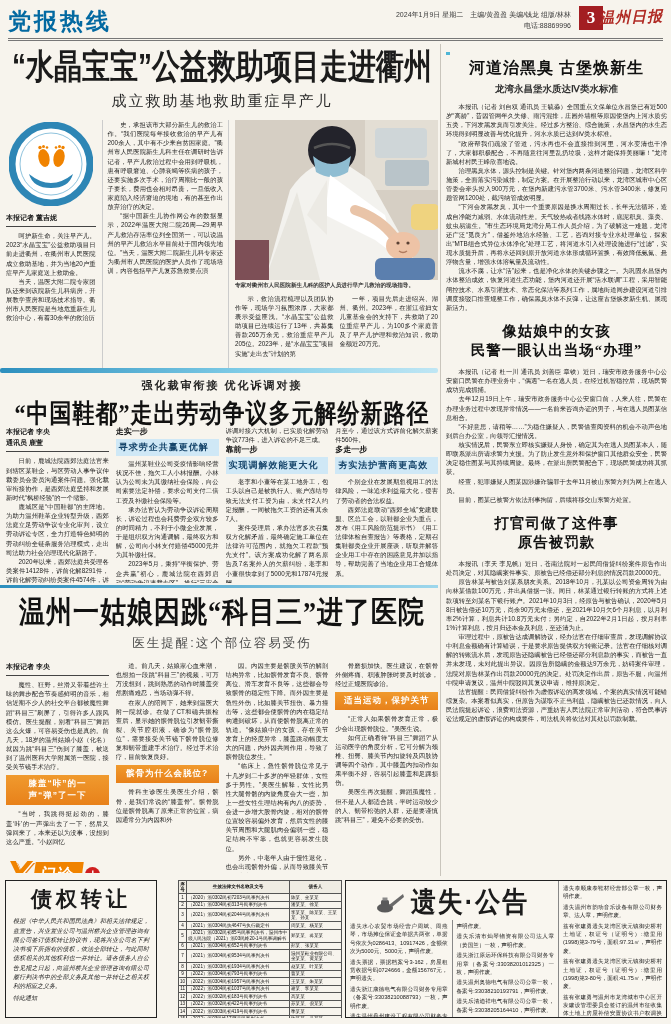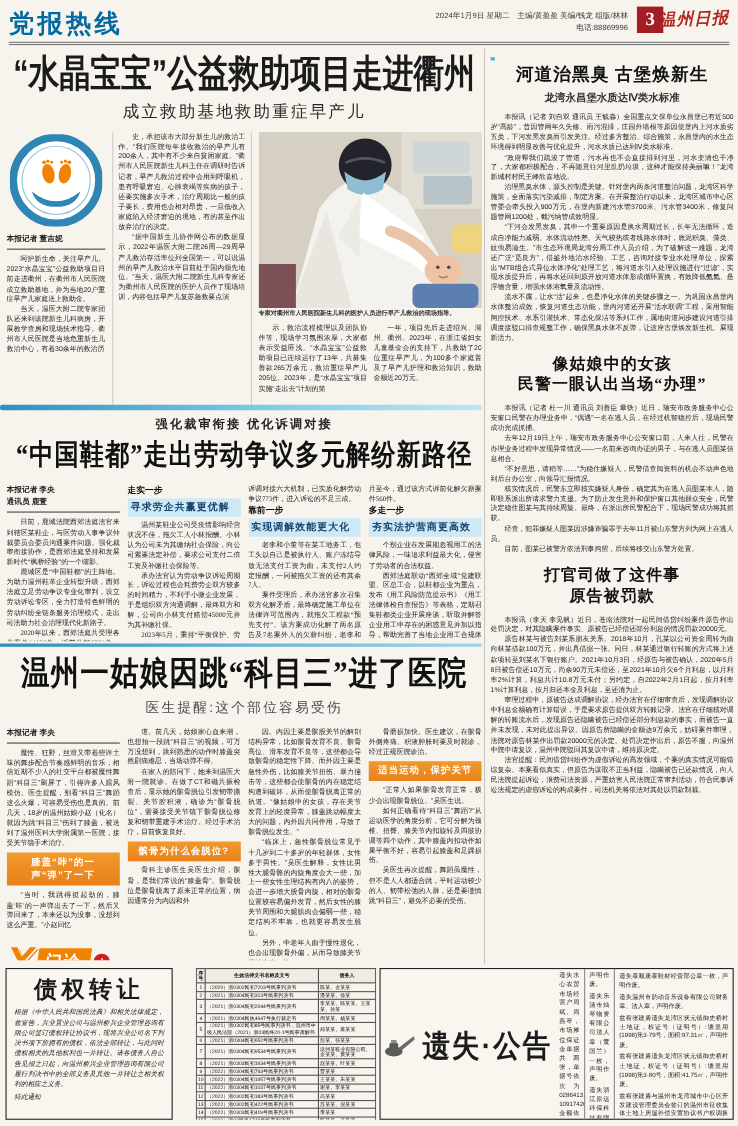--- a/index.html
+++ b/index.html
@@ -42,21 +42,21 @@
   .vdivider{position:absolute;left:440px;top:44px;width:1px;height:832px;background:#c9c5bc;}
   .bracket{position:absolute;left:-8px;top:8px;width:12px;height:128px;border-left:3px solid #4fb6d6;border-top:3px solid #4fb6d6;}
   .river{position:relative;padding-top:14px;}
   .river-title{font-size:16px;text-align:center;letter-spacing:1px;}
   .river-sub{font-size:9.5px;text-align:center;color:#333;margin:4px 0 6px;font-weight:700;}
   .news-title{font-size:14.5px;text-align:center;line-height:1.35;letter-spacing:1px;margin:10px 0 6px;}
   
   .storyB{position:absolute;left:6px;top:378px;width:432px;height:205px;overflow:hidden;}
   .b-kicker{text-align:center;font-size:11px;font-weight:700;color:#222;letter-spacing:2px;}
   .b-head{font-size:22px;text-align:center;letter-spacing:1px;transform:scaleY(1.18);transform-origin:top;white-space:nowrap;margin-top:3px;}
-  .b-cols{margin-top:14px;height:158px;font-family:Liberation Serif, serif;}
+  .b-cols{height:158px;}
   .stepname{font-size:8px;font-weight:900;color:#111;margin-bottom:2px;}
   .bluesub{font-size:9px;font-weight:900;color:#16456b;background:#cfe8f6;padding:2px 3px;margin-bottom:3px;letter-spacing:1px;}
   
   .storyC{position:absolute;left:6px;top:592px;width:432px;height:282px;overflow:hidden;}
   .c-head{font-size:26px;text-align:center;letter-spacing:1px;transform:scaleY(1.15);transform-origin:top;white-space:nowrap;}
   .c-sub{text-align:center;font-size:12.5px;color:#4a4a4a;margin-top:8px;letter-spacing:2px;}
   .c-cols{margin-top:9px;height:212px;}
   .orangesub{font-size:8.5px;font-weight:900;color:#fff;background:linear-gradient(#f09a2e,#e8811a);
              padding:3px 3px;margin:4px 0;letter-spacing:1px;text-align:center;}
   .xclinic{display:flex;align-items:center;gap:3px;margin-top:10px;}
@@ -68,21 +68,21 @@
   .debtbox{position:absolute;left:5px;top:880px;width:152px;height:138px;border:1.5px solid #222;padding:5px 7px;overflow:hidden;background:#f9f6ef;}
   .debt-title{font-family:"Liberation Serif",serif;font-weight:900;font-size:21px;text-align:center;line-height:1.25;letter-spacing:4px;}
   .debt-body{font-size:6px;line-height:1.55;text-align:justify;font-family:"Liberation Serif",serif;font-style:italic;margin-top:5px;}
   .debttable{position:absolute;left:178px;top:880px;width:164px;height:138px;overflow:hidden;}
   .debttable table{border-collapse:collapse;width:100%;}
   .debttable th,.debttable td{border:0.5px solid #555;font-size:4.6px;line-height:1.2;padding:0.5px 1px;color:#111;}
   .debttable th{font-weight:900;text-align:center;background:#efece3;}
   .debttable td.no{text-align:center;width:8px;}
   .debttable td.debtor{width:52px;}
   .lostbox{position:absolute;left:345px;top:880px;width:322px;height:138px;border:1.5px solid #222;display:flex;background:#f9f6ef;overflow:hidden;}
-  .lost-left{width:212px;display:flex;flex-direction:row;border-right:0.5px solid #888;}
+  .lost-left{width:212px;display:flex;flex-direction:column;border-right:0.5px solid #888;}
   .lost-titlerow{display:flex;align-items:center;justify-content:center;gap:6px;padding:4px 2px 2px;}
   .lost-title{font-size:25px;font-weight:900;letter-spacing:2px;font-family:"Liberation Sans",sans-serif;transform:scaleY(1.1);}
   .lost-cols{flex:1;display:flex;overflow:hidden;}
   .lost-cols>div{flex:1;padding:2px 4px;overflow:hidden;}
   .lost-cols>div:first-child{border-right:0.5px solid #888;}
   .lost-col3{flex:1;padding:3px 4px;overflow:hidden;}
   .notice{font-size:5.6px;line-height:1.5;text-align:justify;margin:0 0 2px;}
   
   .photo{width:204px;height:160px;display:block;}
   .logoart{display:block;margin:2px auto 6px;}

